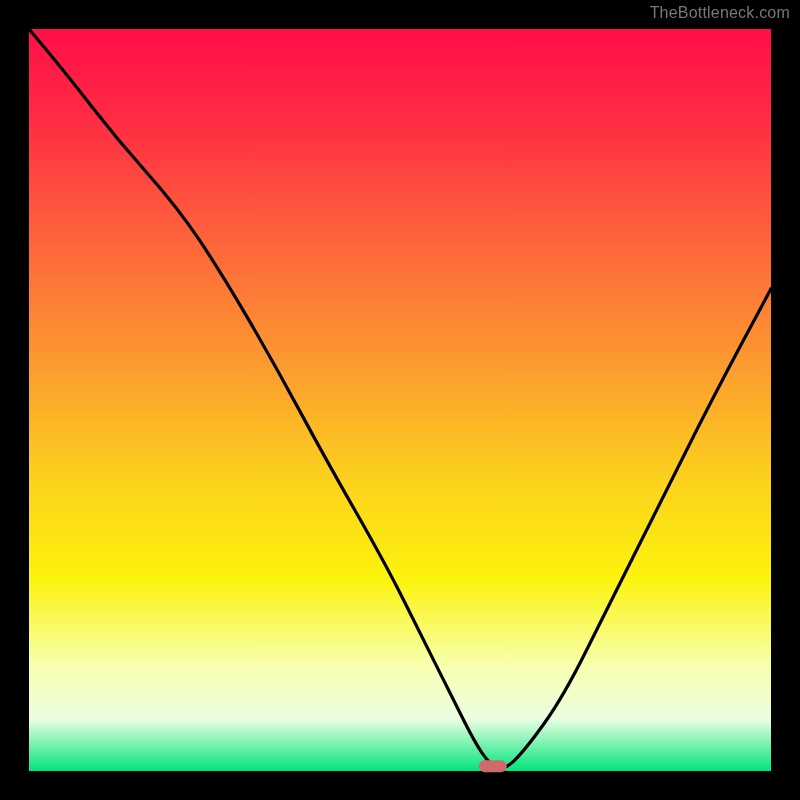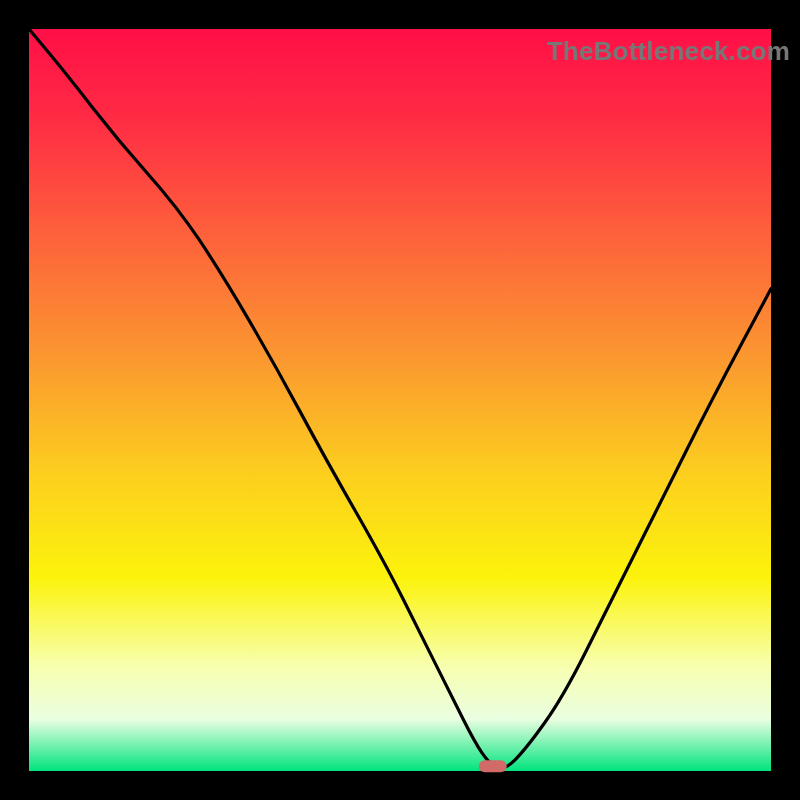--- a/index.html
+++ b/index.html
@@ -18,26 +18,25 @@
   svg {
     position: absolute;
     top: 0;
     left: 0;
   }
   .watermark {
     position: absolute;
     top: 4px;
     right: 10px;
     font-family: Arial, Helvetica, sans-serif;
-    font-size: 26px;
-    font-weight: 700;
+    font-size: 16px;
+    font-weight: 400;
     color: #777;
     letter-spacing: 0.2px;
     user-select: none;
-    margin-top: 32px;
   }
 </style>
 </head>
 <body>
 
 <div class="stage">
 
   <svg width="800" height="800" viewBox="0 0 800 800">
     <defs>
       <linearGradient id="bggrad" x1="0" y1="0" x2="0" y2="1">

